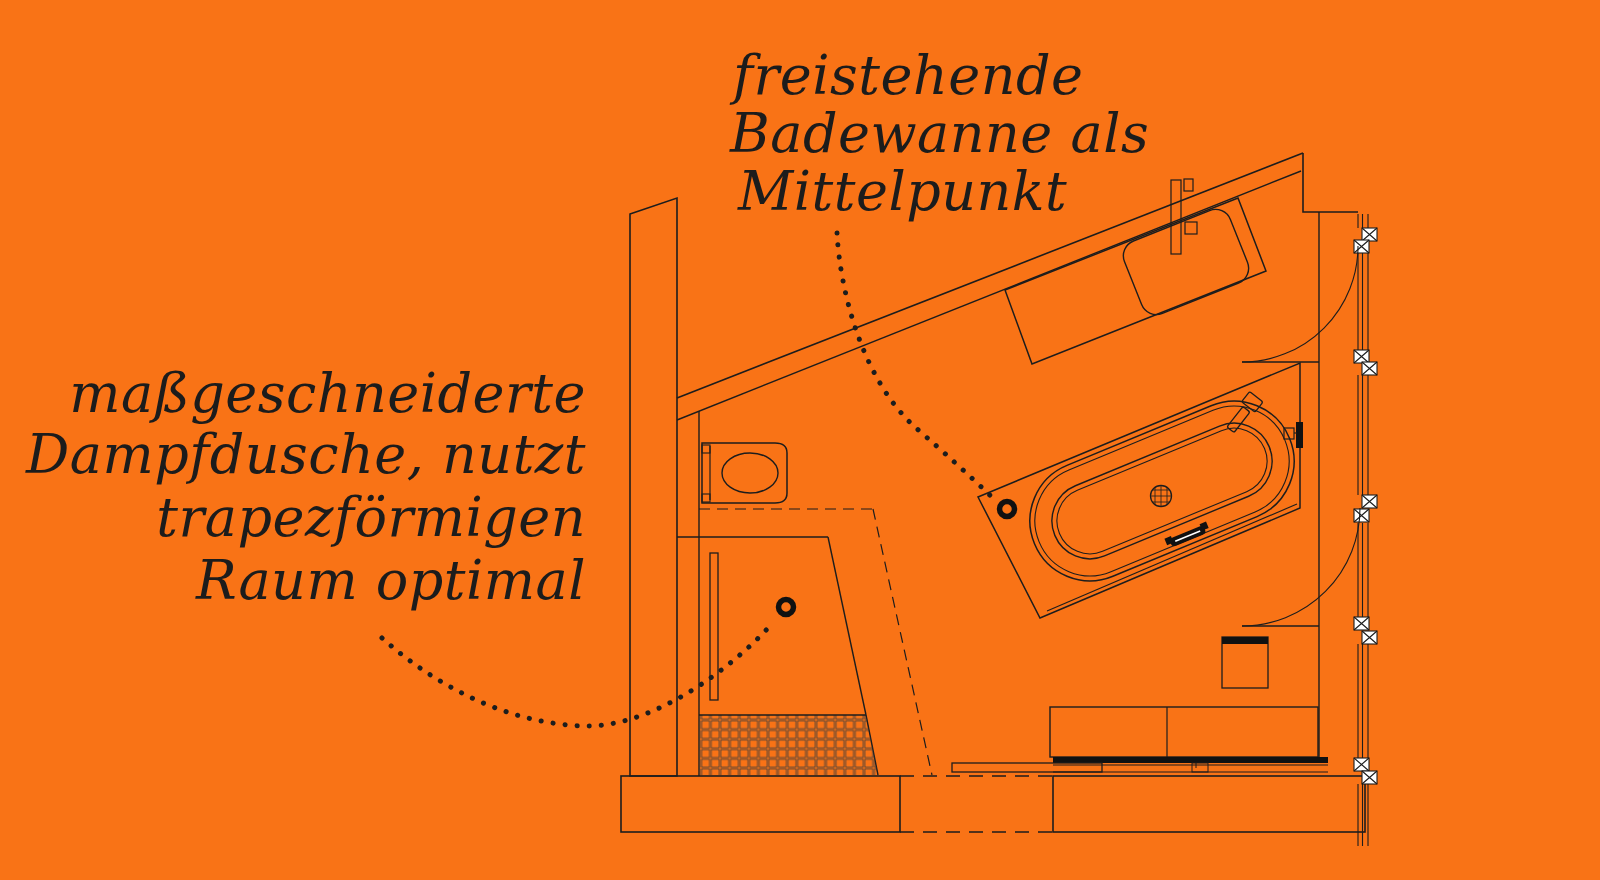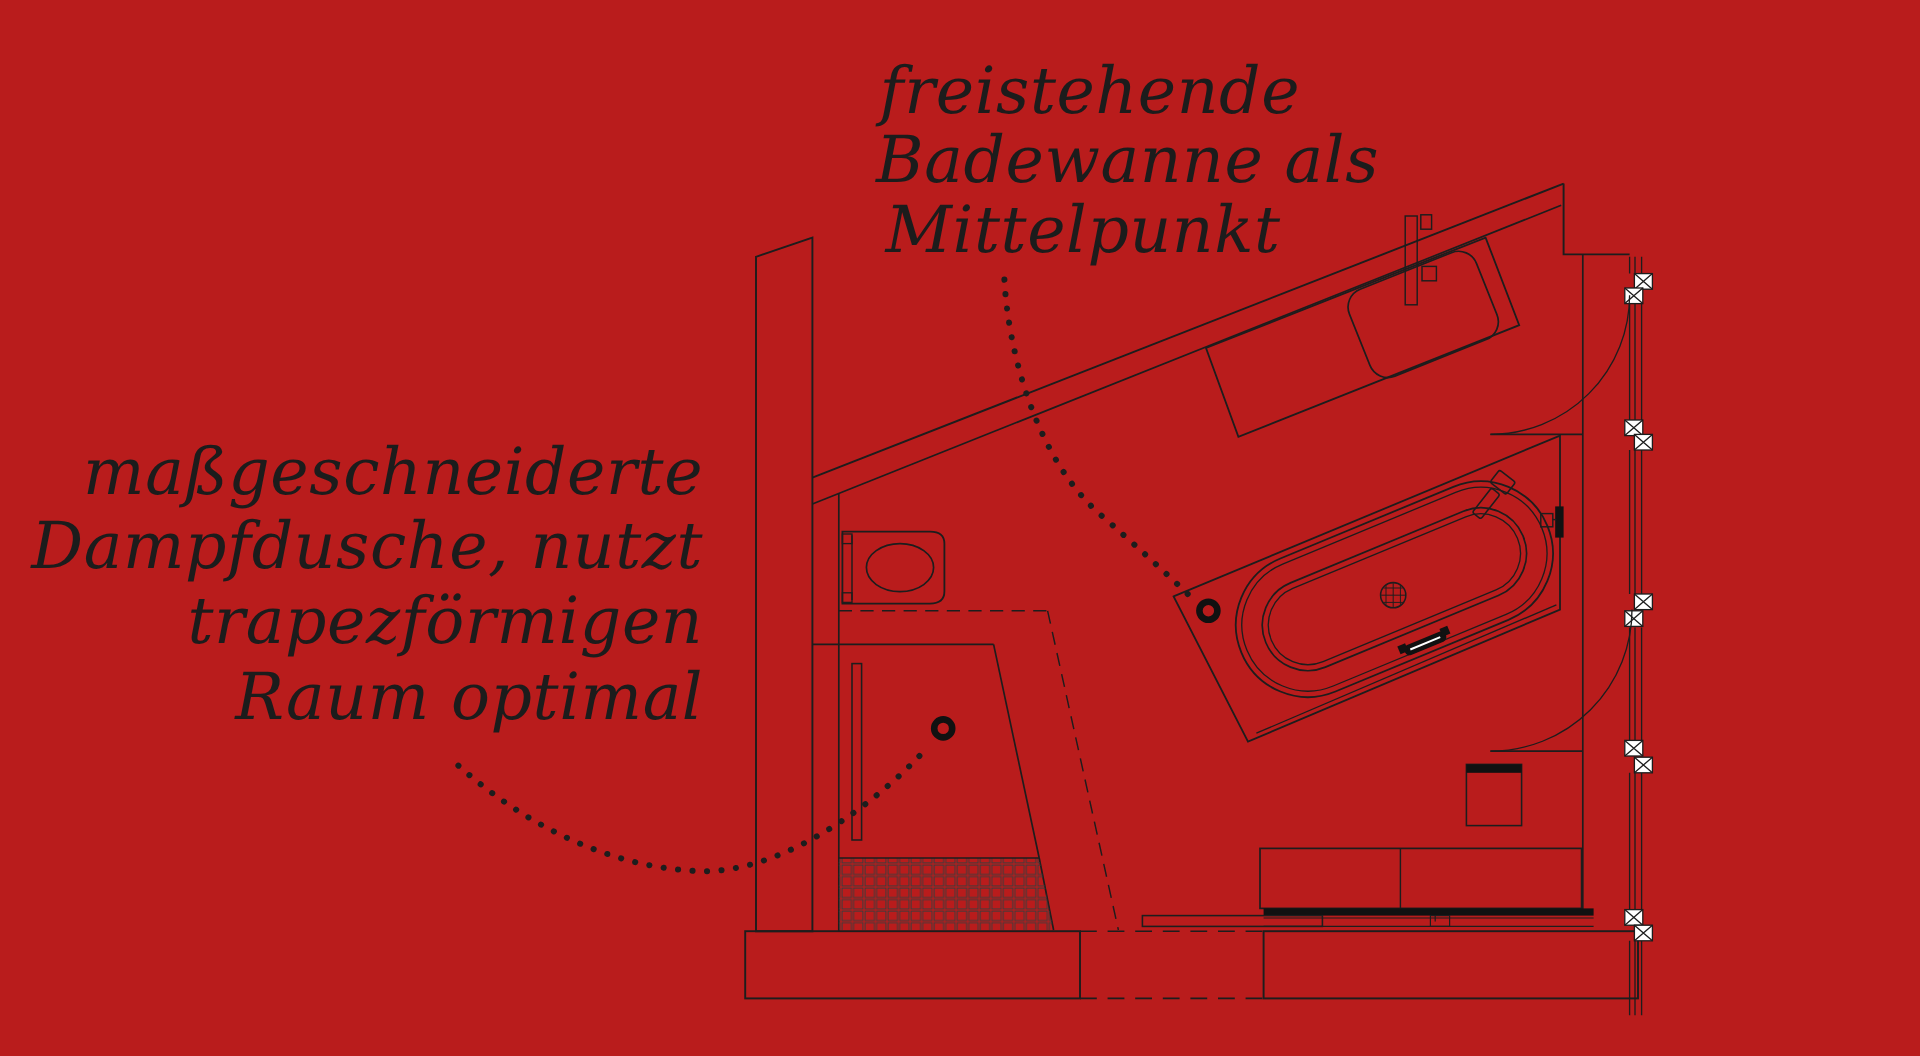--- a/index.html
+++ b/index.html
@@ -1,16 +1,16 @@
 <!DOCTYPE html>
 <html><head>
 <meta charset="utf-8">
 <style>
   html,body{margin:0;padding:0;background:#fff;}
-  #stage{position:relative;width:1600px;height:880px;background:#b91c1c;overflow:hidden;
+  #stage{position:relative;width:1600px;height:880px;background:#f97316;overflow:hidden;
          font-family:"DejaVu Serif", serif;}
   svg{position:absolute;left:0;top:0;}
   .script-text{font-family:"DejaVu Serif", serif;font-style:italic;fill:#1c1c1c;
                font-size:54px;letter-spacing:0.5px;}
   .ln{stroke:#1d1d1d;fill:none;}
 </style>
 </head>
 <body>
 
 <div id="stage">

